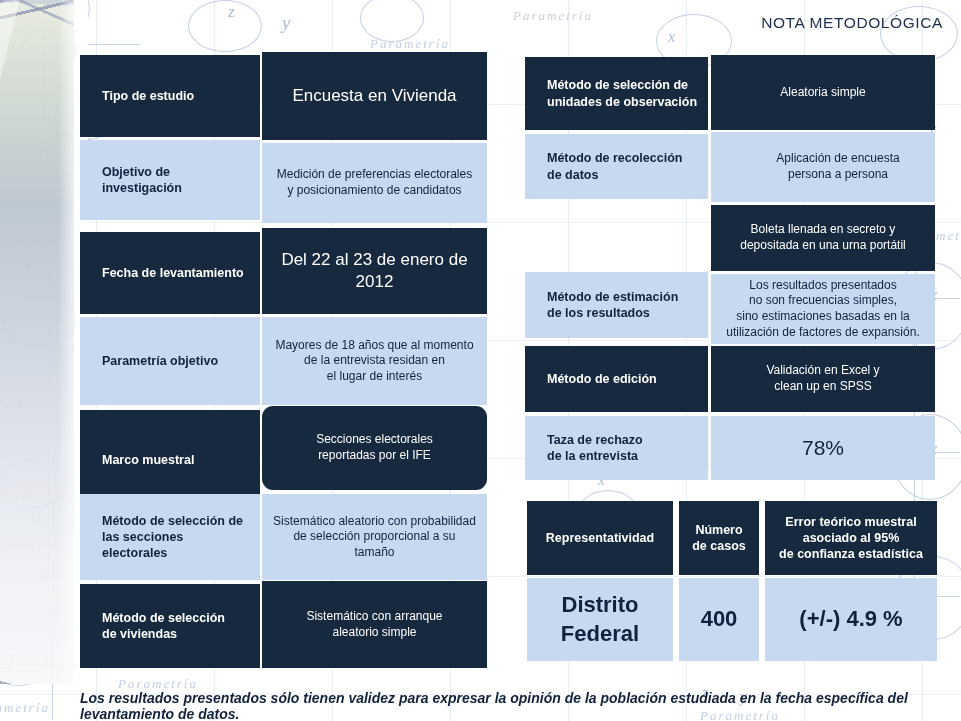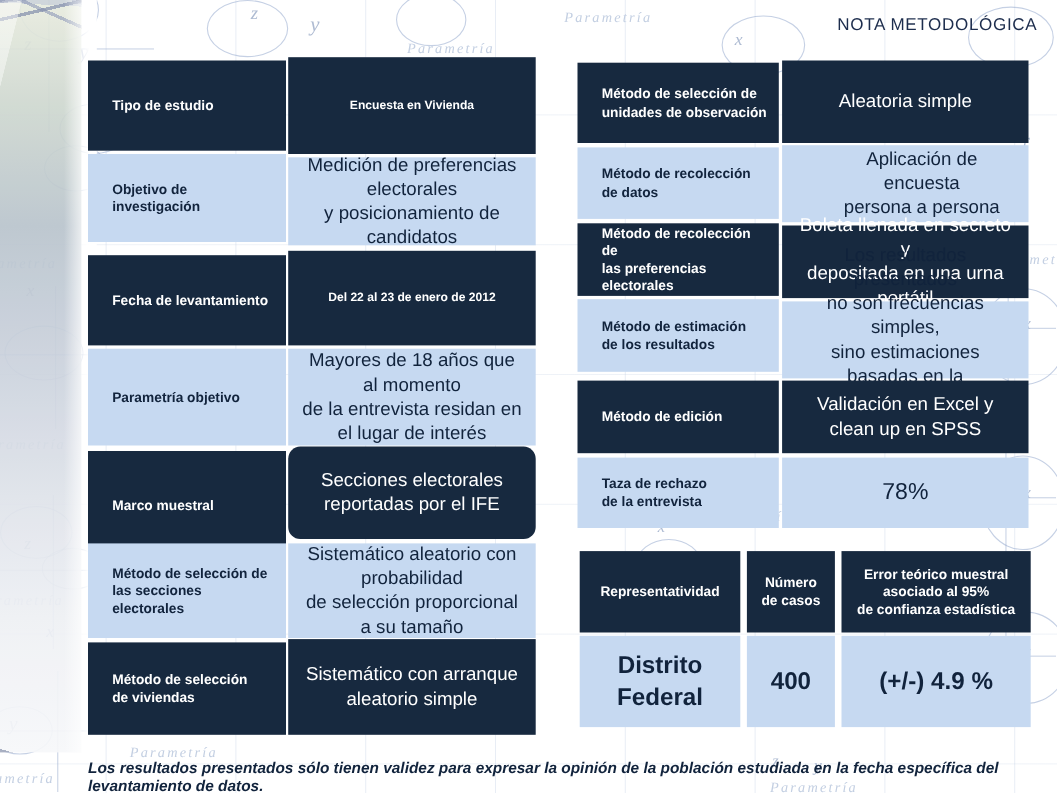--- a/index.html
+++ b/index.html
@@ -79,22 +79,22 @@
     box-sizing:border-box;
     display:flex;align-items:center;
     padding:4px 10px;
     line-height:1.30;
   }
   .blk.dark{background:#17293f;color:#ffffff;}
   .blk.light{background:#c6d9f1;color:#11233c;}
   .blk .txt{width:100%;}
 
   .lbl{font-weight:bold;font-size:12.5px;text-align:left;padding-left:12px;}
-  .val{font-weight:normal;font-size:17px;text-align:center;}
-  .val.big{font-weight:bold;font-size:11px;}
+  .val{font-weight:normal;font-size:12px;text-align:center;}
+  .val.big{font-weight:normal;font-size:17px;}
   .val.huge{font-weight:bold;font-size:22px;}
   .val.pct{font-weight:normal;font-size:21px;}
   .lbl.center{text-align:center;padding-left:0;}
 
   
   .footer{
     position:absolute;left:80px;top:690px;width:865px;
     font-size:14px;font-weight:bold;font-style:italic;
     color:#11233c;text-align:left;
     font-family:"Liberation Sans", sans-serif;
@@ -230,23 +230,20 @@
     <div class="txt val">Aleatoria simple</div>
   </div>
 
   <div class="blk light" style="left:525px;top:134px;width:183px;height:65px;">
     <div class="txt lbl">Método de recolección<br>de datos</div>
   </div>
   <div class="blk light" style="left:711px;top:132px;width:224px;height:70px;padding-left:40px;">
     <div class="txt val">Aplicación de encuesta<br>persona a persona</div>
   </div>
 
-  <div class="blk dark" style="left:525px;top:203px;width:183px;height:66px;">
-    <div class="txt lbl">Método de recolección de<br>las preferencias electorales</div>
-  </div>
   <div class="blk dark" style="left:711px;top:205px;width:224px;height:66px;">
     <div class="txt val">Boleta llenada en secreto y<br>depositada en una urna portátil</div>
   </div>
 
   <div class="blk light" style="left:525px;top:272px;width:183px;height:66px;">
     <div class="txt lbl">Método de estimación<br>de los resultados</div>
   </div>
   <div class="blk light" style="left:711px;top:274px;width:224px;height:70px;">
     <div class="txt val">Los resultados presentados<br>no son frecuencias simples,<br>sino estimaciones basadas en la<br>utilización de factores de expansión.</div>
   </div>

